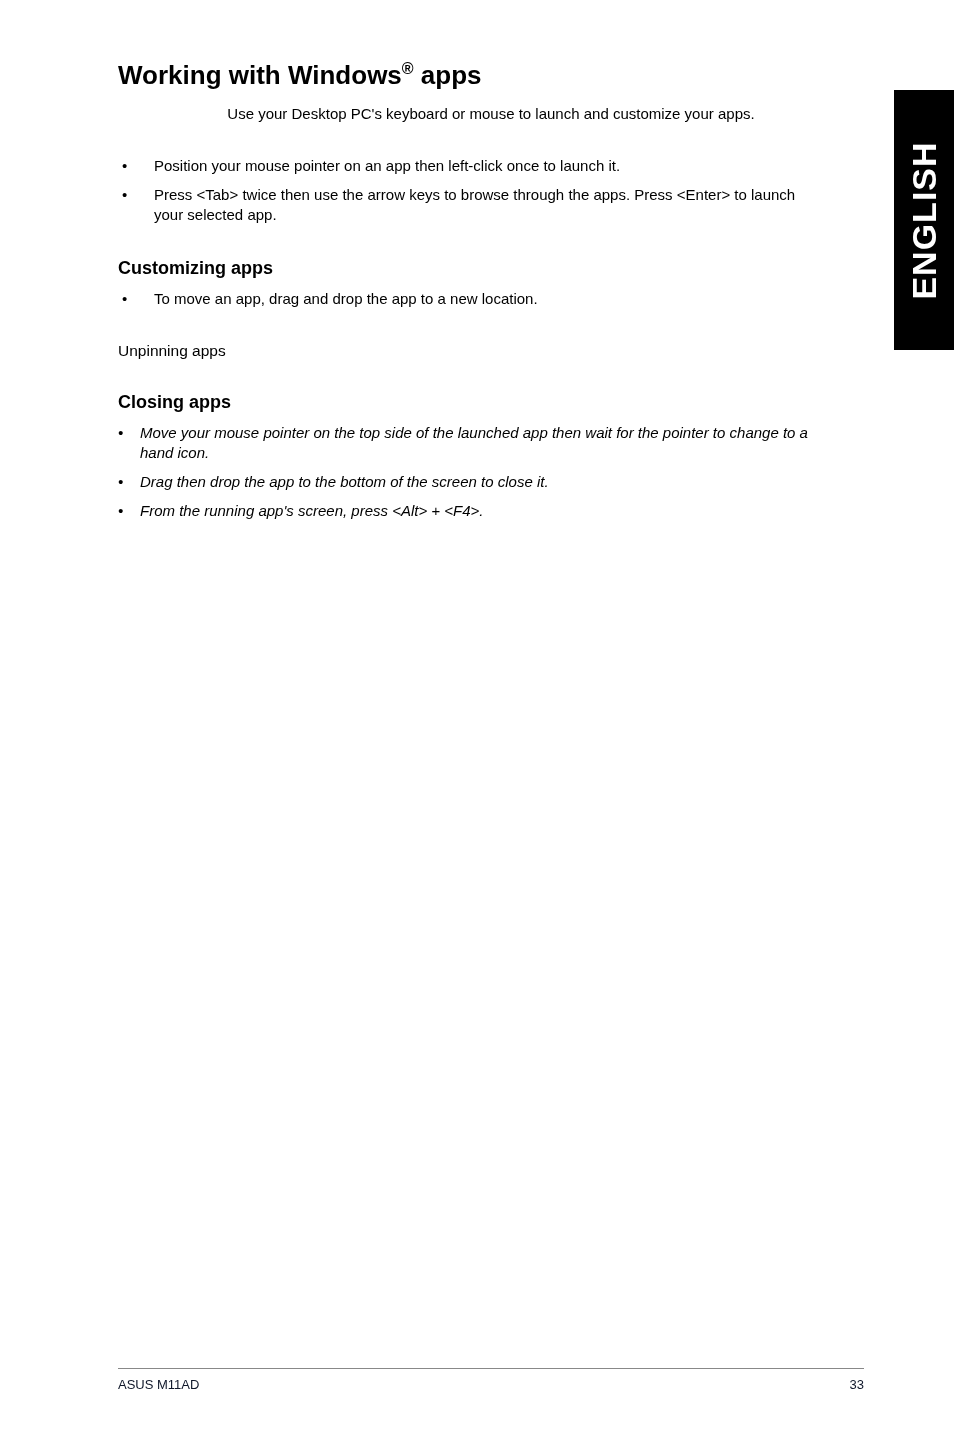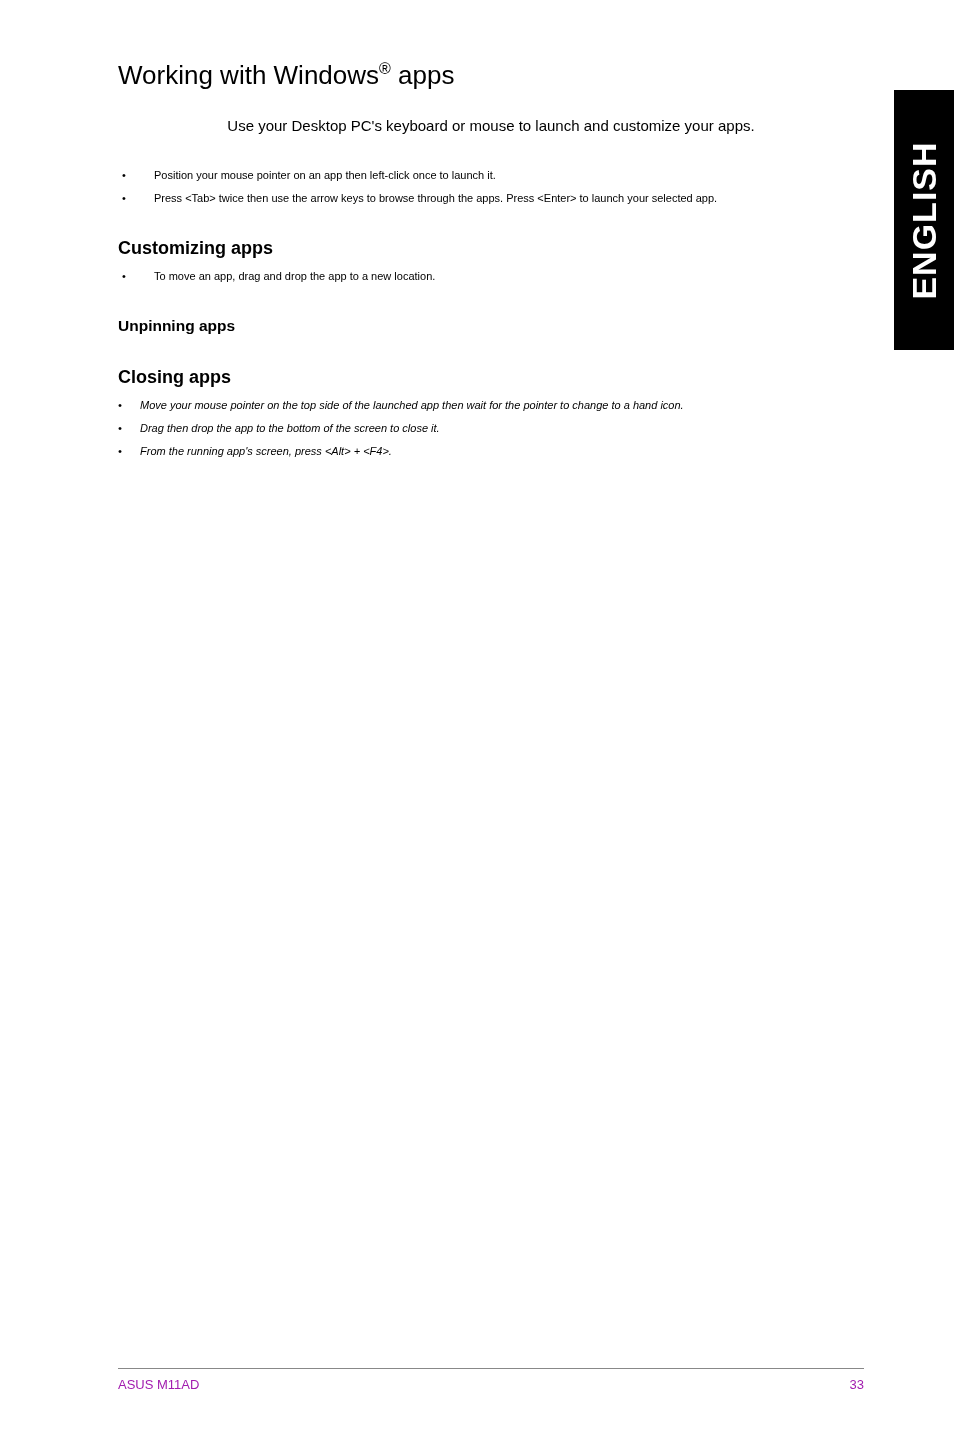--- a/index.html
+++ b/index.html
@@ -1,33 +1,33 @@
 <!DOCTYPE html>
 <html><head>
 <meta charset="utf-8">
 <style>
   * { box-sizing: border-box; margin: 0; padding: 0; }
   html, body { width: 954px; height: 1438px; background: #fff; font-family: Helvetica, Arial, sans-serif; color: #000; }
   .page { position: relative; width: 954px; height: 1438px; padding: 60px 90px 50px 118px; }
   .side-tab { position: absolute; right: 0; top: 90px; width: 60px; height: 260px; background: #000; display: flex; align-items: center; justify-content: center; }
   .side-tab span { color: #fff; font-weight: 700; font-size: 34px; transform: rotate(-90deg); letter-spacing: 1px; font-family: Arial, Helvetica, sans-serif; }
-  h1 { font-size: 26px; font-weight: 400; margin-bottom: 26px; }
+  h1 { font-size: 26px; font-weight: 700; margin-bottom: 14px; }
   h1 .reg { font-size: 16px; vertical-align: super; }
   .intro { font-size: 15px; margin-bottom: 34px; text-align: center; }
   h2 { font-size: 18px; font-weight: 700; margin-bottom: 10px; }
-  h3 { font-size: 15.5px; font-weight: 700; margin-bottom: 4px; }
+  h3 { font-size: 15.5px; font-weight: 400; margin-bottom: 4px; }
   .section { margin-bottom: 32px; max-width: 708px; }
   .section p { font-size: 15px; line-height: 1.35; }
   ul { list-style: none; padding-left: 0; }
-  ul li { font-size: 11px; line-height: 1.38; padding-left: 36px; position: relative; margin-bottom: 8px; }
+  ul li { font-size: 15px; line-height: 1.38; padding-left: 36px; position: relative; margin-bottom: 8px; }
   ul.wide li { padding-left: 36px; }
   ul li::before { content: "•"; position: absolute; left: 4px; top: 0; }
   ul.tight li { padding-left: 22px; font-style: italic; }
   ul.tight li::before { left: 0; }
-  .footer { position: absolute; bottom: 46px; left: 118px; right: 90px; border-top: 1px solid #888; padding-top: 8px; display: flex; justify-content: space-between; font-size: 13px; color: #a21caf; }
+  .footer { position: absolute; bottom: 46px; left: 118px; right: 90px; border-top: 1px solid #888; padding-top: 8px; display: flex; justify-content: space-between; font-size: 13px; color: #0f172a; }
   b { font-weight: 700; }
 </style>
 </head>
 <body>
 
 <div class="page">
 
   <div class="side-tab">
     <span>ENGLISH</span>
   </div>

